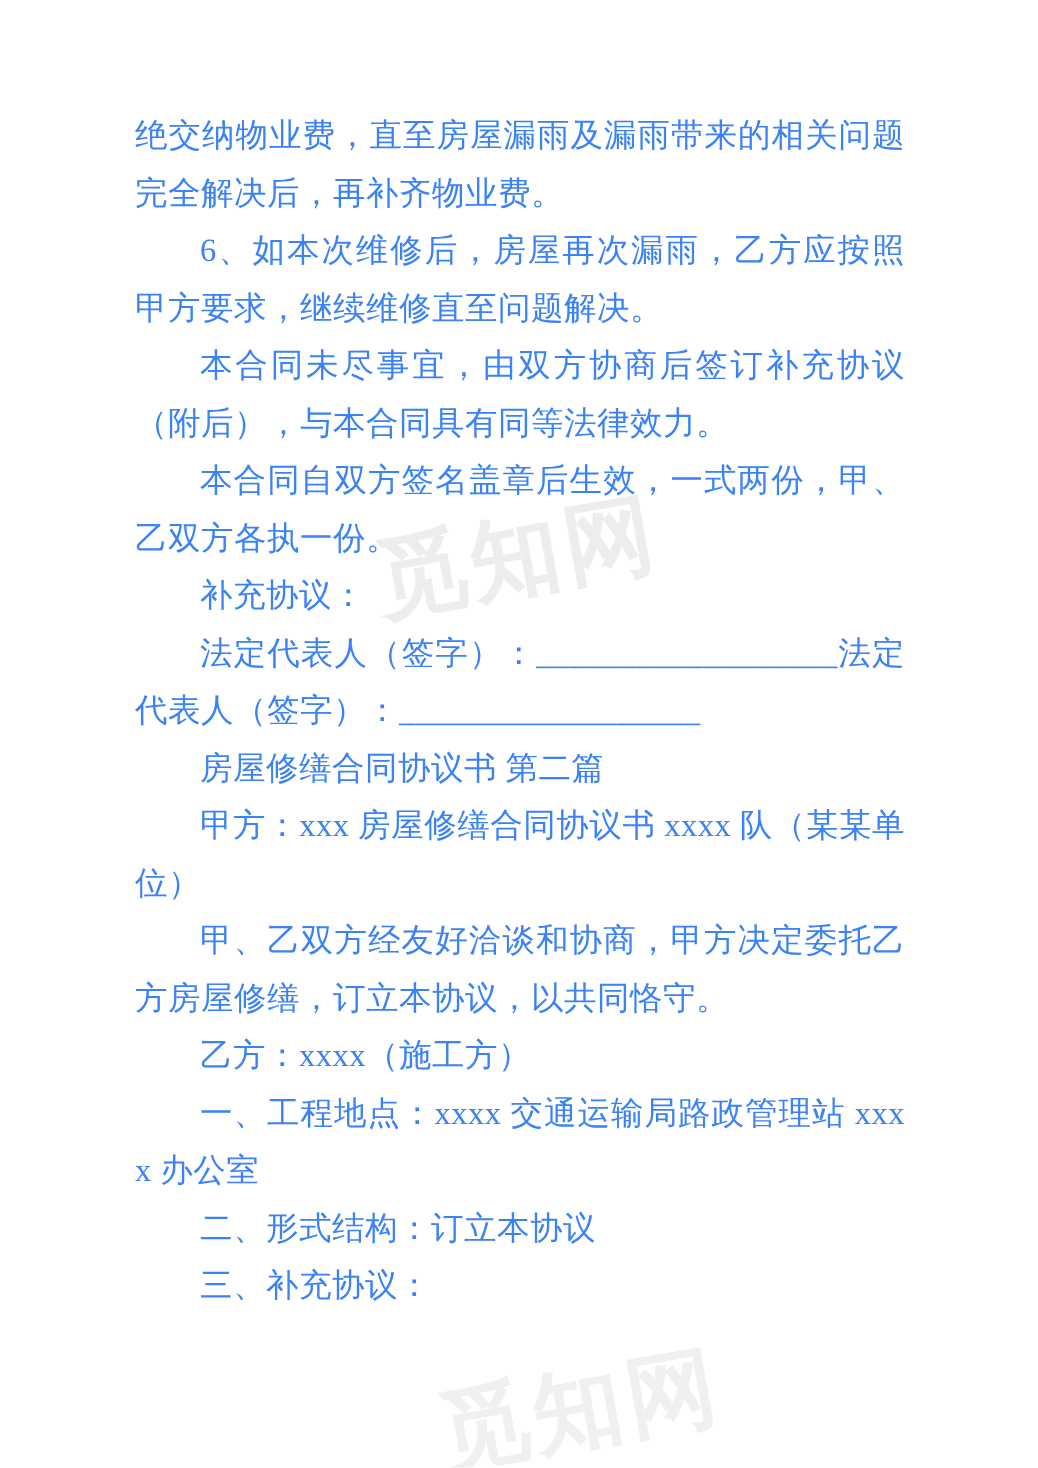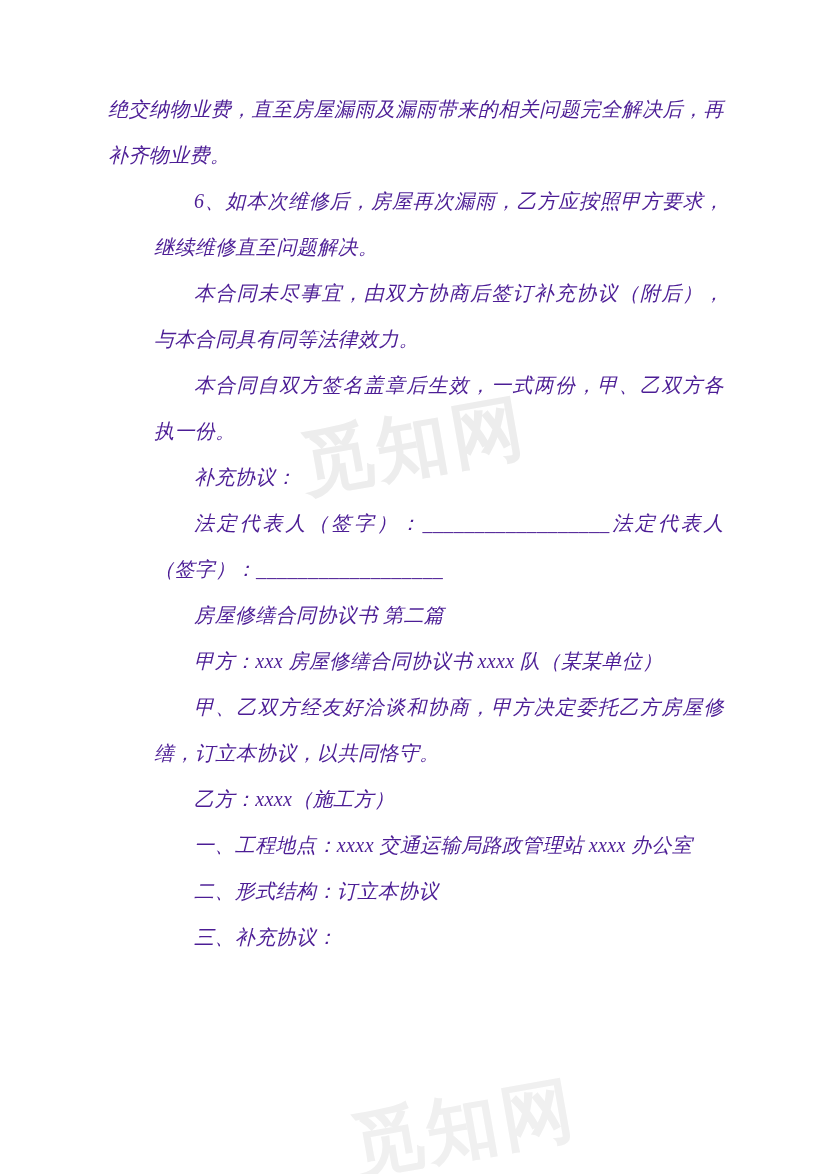--- a/index.html
+++ b/index.html
@@ -51,33 +51,31 @@
   .content {
     position: absolute;
     top: 86px;
     left: 108px;
     width: 616px;
     z-index: 2;
   }
 
   p.line {
     margin: 0 0 0 0;
-    font-size: 20px;
+    font-size: 26px;
     line-height: 46px;
-    color: #4c1d95;
+    color: #3b82f6;
     letter-spacing: 0.4px;
     text-align: justify;
     text-justify: inter-ideograph;
     word-break: break-all;
-    font-style: italic;
   }
 
   p.indent {
     text-indent: 2em;
-    margin-left: 46px;
   }
 
   p.noindent {
     text-indent: 0;
   }
 </style>
 </head>
 <body>
 
 <div class="page">

